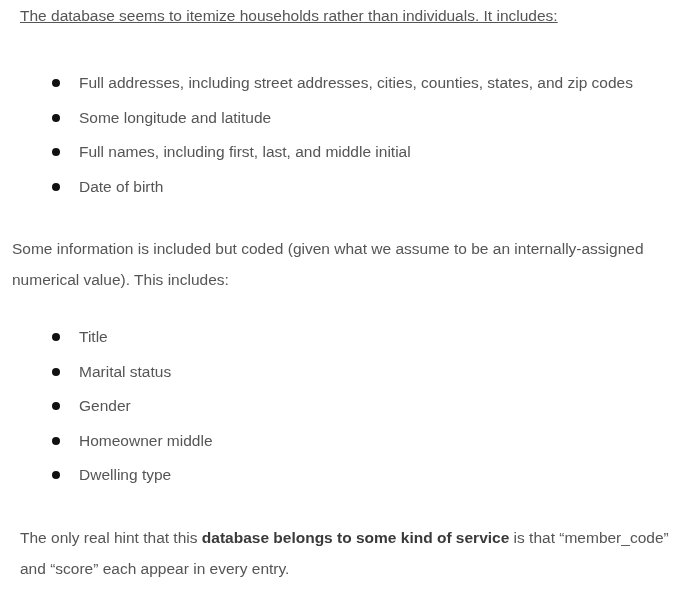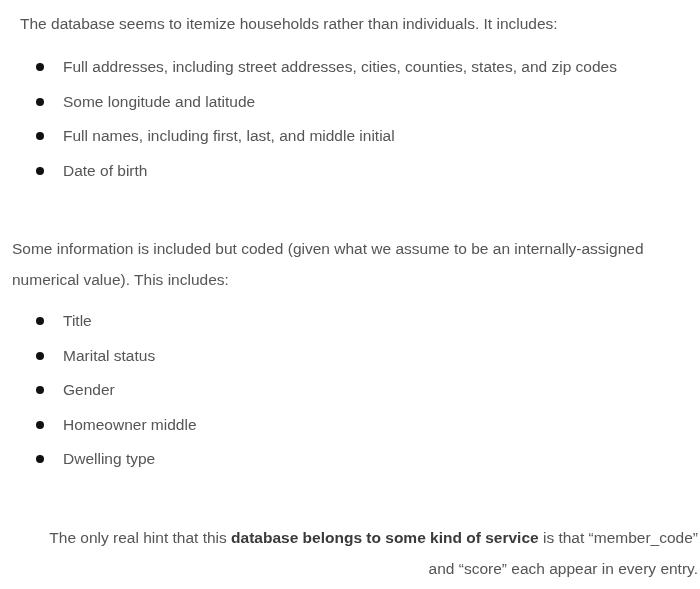--- a/index.html
+++ b/index.html
@@ -16,27 +16,27 @@
       font-size: 15.5px;
     }
     .content {
       position: relative;
       padding: 0 18px 0 20px;
     }
     p {
       margin: 0;
       line-height: 31px;
     }
-    .p1 { position: absolute; top: 8px; left: 20px; }
+    .p1 { position: absolute; top: 0; left: 20px; text-decoration: underline; }
     .p2 { position: absolute; top: 233px; left: 12px; width: 665px; }
-    .p3 { position: absolute; top: 522px; left: 28px; width: 670px; text-align: right; }
+    .p3 { position: absolute; top: 522px; left: 20px; width: 670px; }
     .p3 strong { color: #3a3a3a; font-weight: bold; }
     ul {
       list-style: none;
-      margin: 0;
+      margin: 16px;
       padding: 0;
       position: absolute;
       left: 0;
     }
     ul.list1 { top: 50px; }
     ul.list2 { top: 304px; }
     li {
       position: relative;
       height: 34.5px;
       line-height: 34px;

